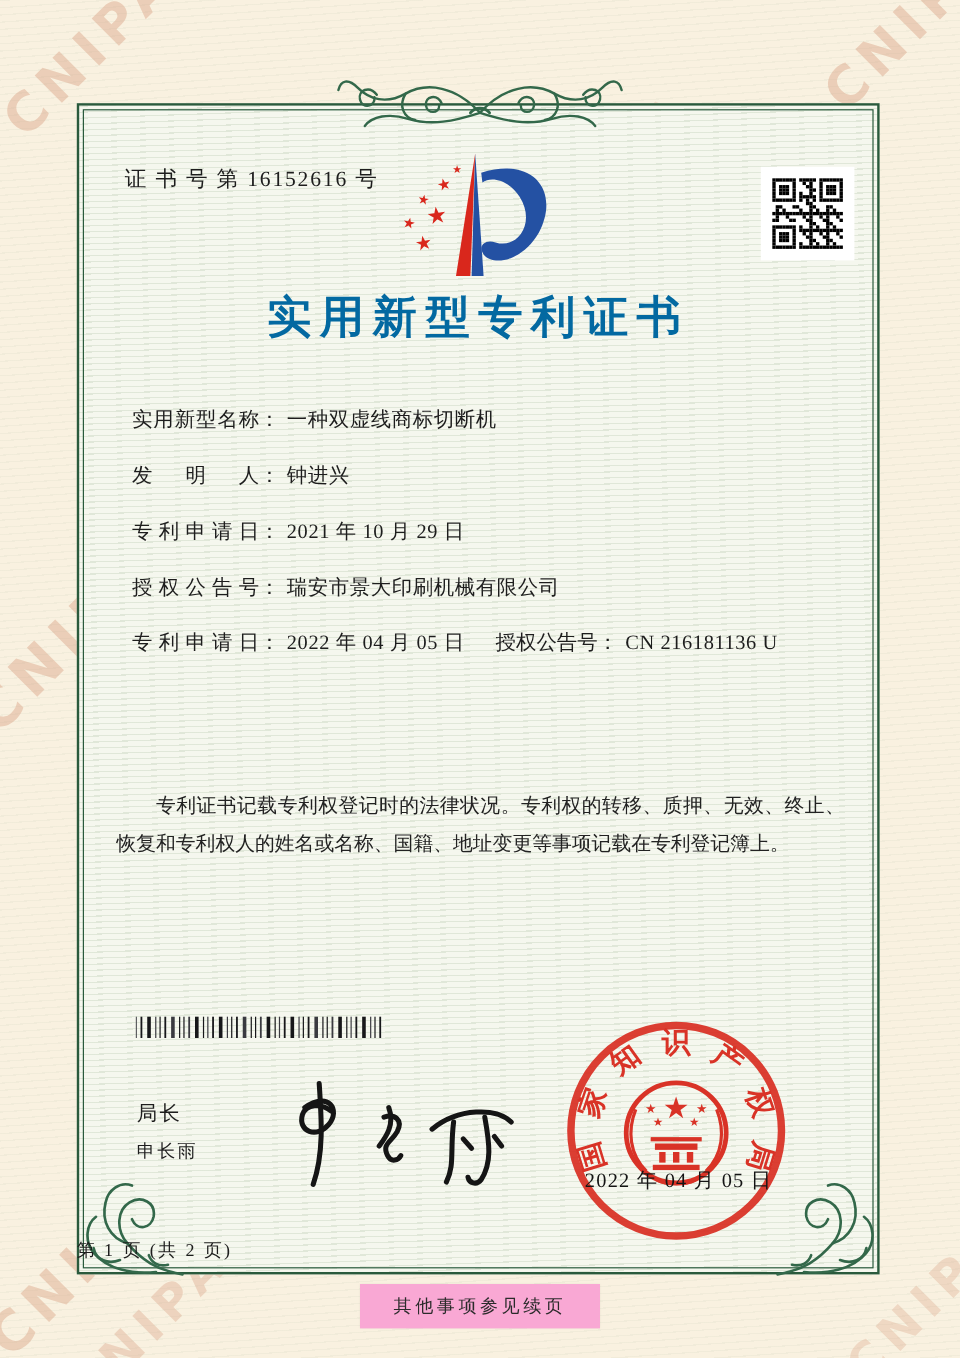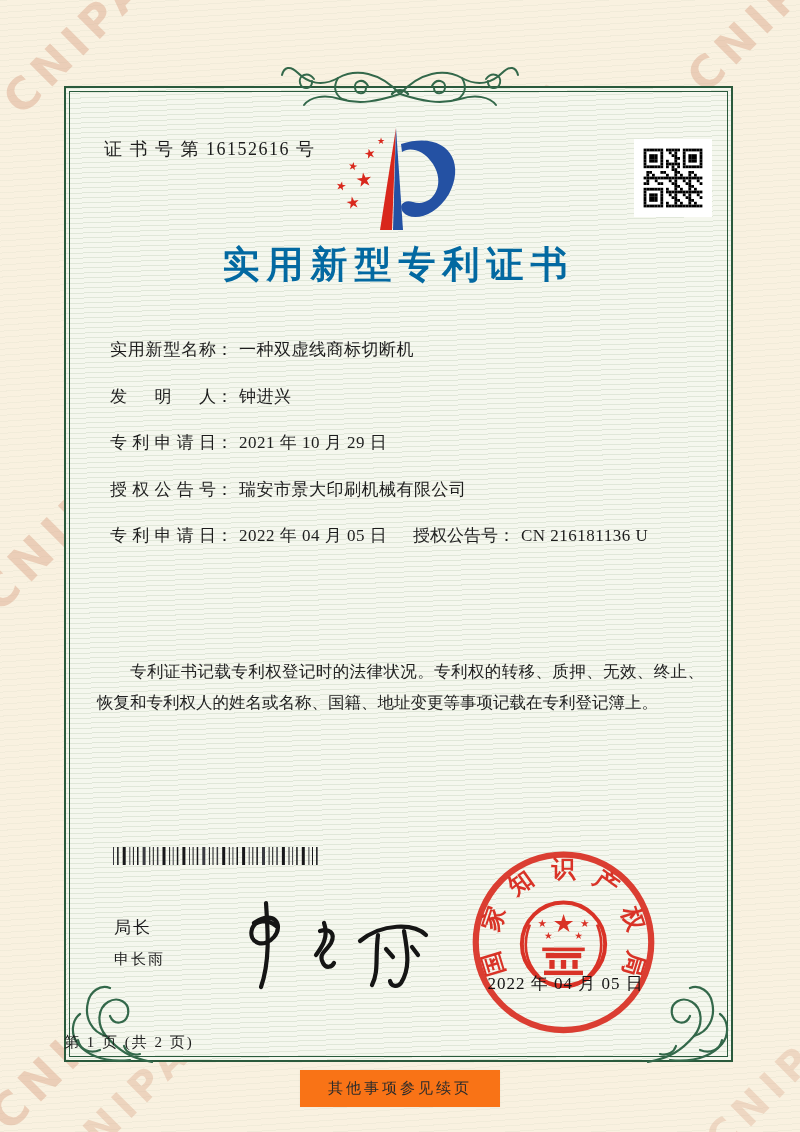--- a/index.html
+++ b/index.html
@@ -61,21 +61,21 @@
   
   .seal{position:absolute;left:466px;top:843px;z-index:6;opacity:.95;}
   .seal-date{
     position:absolute;left:468px;top:972px;width:195px;text-align:center;
     font-size:17px;color:#141414;z-index:7;letter-spacing:1px;
   }
   
   .page-num{position:absolute;left:64px;top:1033px;width:669px;font-size:15px;z-index:5;letter-spacing:2px;}
   .cont-note{
     position:absolute;left:50%;top:1070px;transform:translateX(-50%);
-    background:#f97316;padding:9px 28px;font-size:15px;letter-spacing:3px;z-index:5;
+    background:#f9a8d4;padding:9px 28px;font-size:15px;letter-spacing:3px;z-index:5;
     color:#2b2b2b;box-shadow:0 0 2px rgba(0,0,0,0.06);
   }
   svg{display:block;}
 </style>
 </head>
 <body>
 
 <div class="wm" style="left:-16px;top:16px;font-size:44px;">CNIPA</div>
 <div class="wm" style="left:668px;top:-6px;font-size:44px;">CNIPA</div>
 <div class="wm" style="left:430px;top:118px;font-size:38px;opacity:.30;">CNIPA</div>

